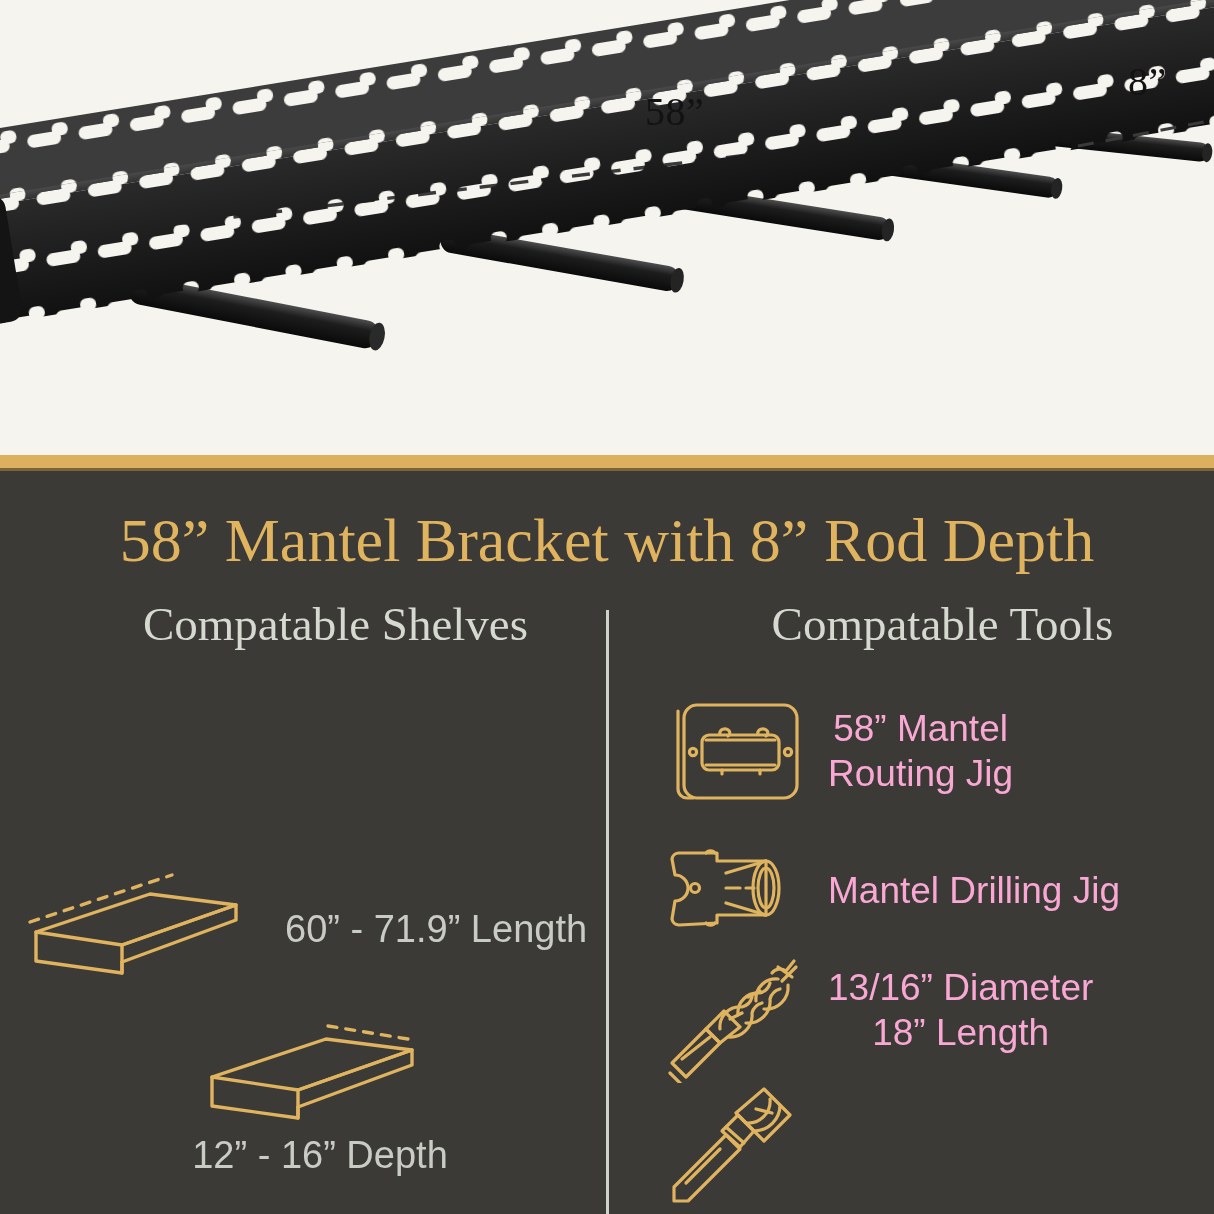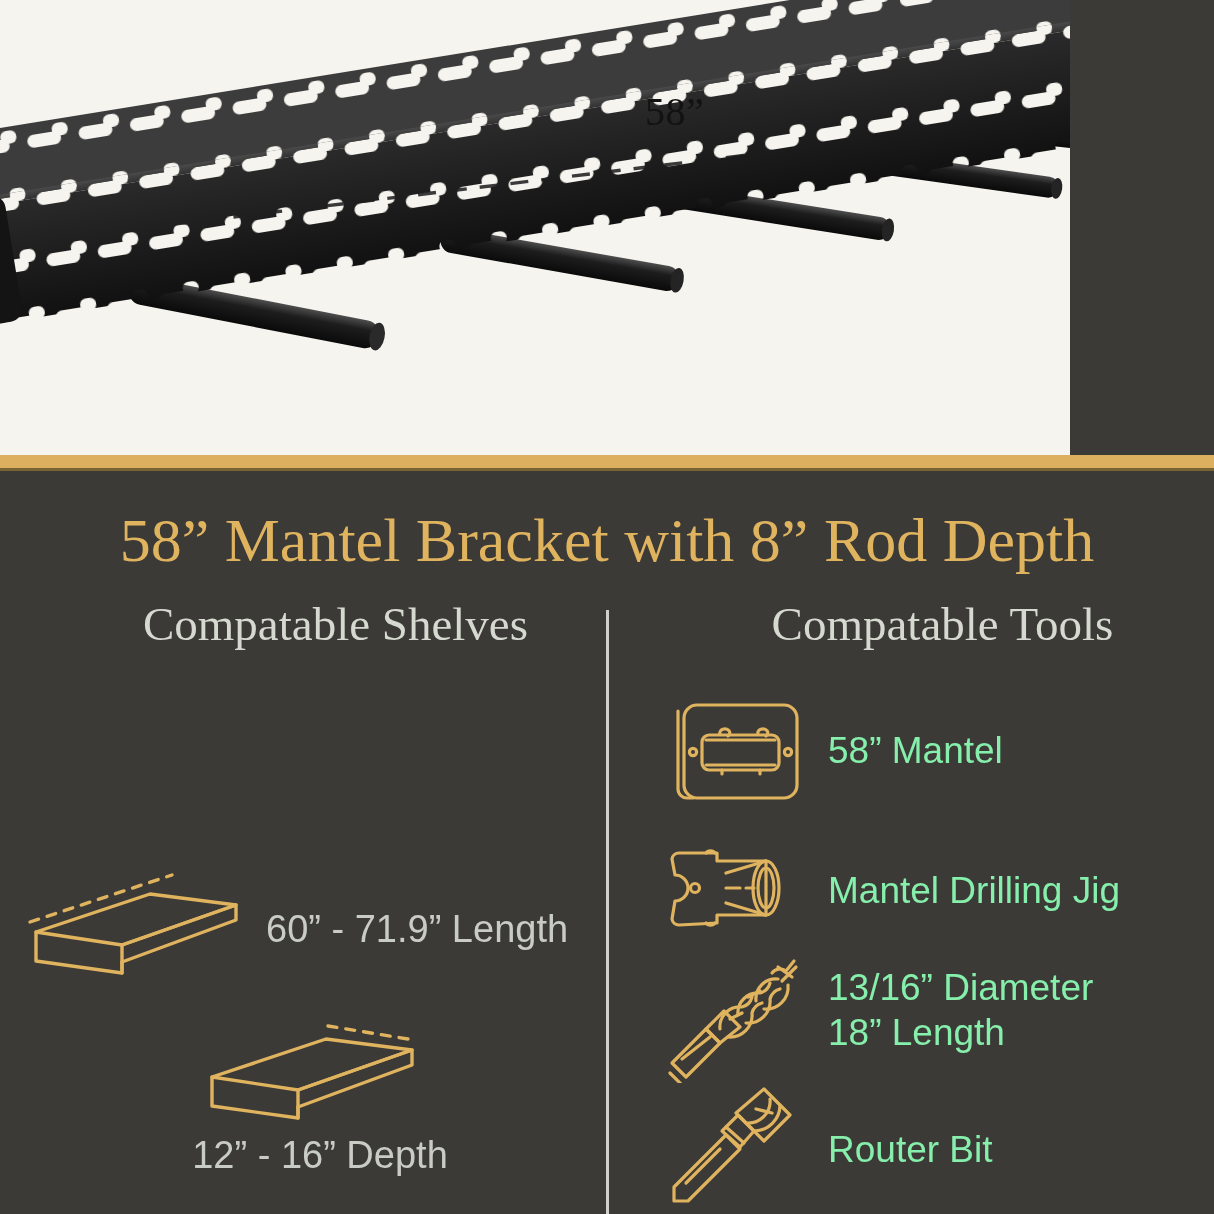--- a/index.html
+++ b/index.html
@@ -6,21 +6,21 @@
   html,body { width:1214px; height:1214px; }
   body {
     font-family:"Liberation Sans", sans-serif;
     background:#3b3a36;
     overflow:hidden;
   }
   .page { position:relative; width:1214px; height:1214px; }
 
   
   .photo {
-    position:absolute; left:0; top:0; width:1070px; height:455px;
+    position:absolute; left:0; top:0; width:1214px; height:455px;
     background:#f6f4ef; overflow:hidden;padding-left:26px;
   }
   .photo svg { position:absolute; left:0; top:0; }
   .dim-label {
     position:absolute;
     font-family:"Liberation Serif", serif;
     color:#121212;
     font-size:40px;
     letter-spacing:.5px;
     white-space:nowrap;
@@ -84,22 +84,22 @@
   }
 
   
   .tool-row {
     position:absolute; left:660px; width:560px;
     display:flex; align-items:center;
   }
   .tool-row .icon { flex:none; }
   .tool-row .label {
     font-family:"Liberation Sans", sans-serif;
-    font-size:37px; color:#86efac; font-weight:300;
-    line-height:1.23; margin-left:18px; white-space:nowrap;
+    font-size:37px; color:#f9a8d4; font-weight:300;
+    line-height:1.23; margin-left:18px; white-space:nowrap;text-align:center;
   }
 </style>
 </head>
 <body>
 
 <div class="page">
 
   <div class="photo">
     <svg width="1214" height="455" viewBox="0 0 1214 455">
       <defs>
@@ -208,21 +208,21 @@
 
     <div class="title">58” Mantel Bracket with 8” Rod Depth</div>
 
     <div class="col-heading heading-shelves">Compatable Shelves</div>
 
     <div class="col-heading heading-tools">Compatable Tools</div>
 
     <div class="v-divider"></div>
 
 
-    <div class="shelf-row" style="top:398px;">
+    <div class="shelf-row" style="top:398px;gap:19px;">
       <div class="icon">
         <svg width="228" height="120" viewBox="0 0 228 120">
           <g fill="none" stroke="#e0b35f" stroke-width="3.4" stroke-linejoin="round" stroke-linecap="round">
             <path d="M14 63 L128 25 L214 36 L100 76 Z"></path>
             <path d="M14 63 L14 92 L100 104 L100 76"></path>
             <path d="M100 76 L214 36 L214 51 L100 93"></path>
             <path d="M100 93 L100 104"></path>
           </g>
 
           <line x1="8" y1="53" x2="150" y2="6" stroke="#e0b35f" stroke-width="3.4" stroke-dasharray="9 9" stroke-linecap="round"></line>
@@ -267,20 +267,21 @@
             <path d="M62 77 L62 81"></path>
             <path d="M100 77 L100 81"></path>
 
             <circle cx="33" cy="59" r="3.6"></circle>
             <circle cx="128" cy="59" r="3.6"></circle>
           </g>
         </svg>
       </div>
       <div class="label">
         <div>58” Mantel</div>
+        <div>Routing Jig</div>
       </div>
     </div>
 
     <div class="tool-row" style="top:372px;">
       <div class="icon">
         <svg width="150" height="92" viewBox="0 0 150 92">
           <g fill="none" stroke="#e0b35f" stroke-width="3.2" stroke-linejoin="round" stroke-linecap="round">
 
             <path d="M12 16 a7 7 0 0 1 7 -6 L57 10 L57 18 L106 18 L106 72 L57 72 L57 80 L19 82 a7 7 0 0 1 -7 -6 L15 58
                      a10 10 0 0 0 0 -26 Z"></path>
@@ -350,19 +351,16 @@
             <path d="M66 44 L84 60"></path>
 
             <path d="M76 30 L104 6 L130 32 L104 58 Z"></path>
 
             <path d="M86 40 a22 22 0 0 0 24 -24"></path>
             <path d="M94 48 a26 26 0 0 0 26 -26"></path>
             <path d="M96 26 L112 30"></path>
           </g>
         </svg>
       </div>
-      <div class="label">
-        <div>Router Bit</div>
-      </div>
     </div>
 
   </div>
 </div>
 
 </body></html>

